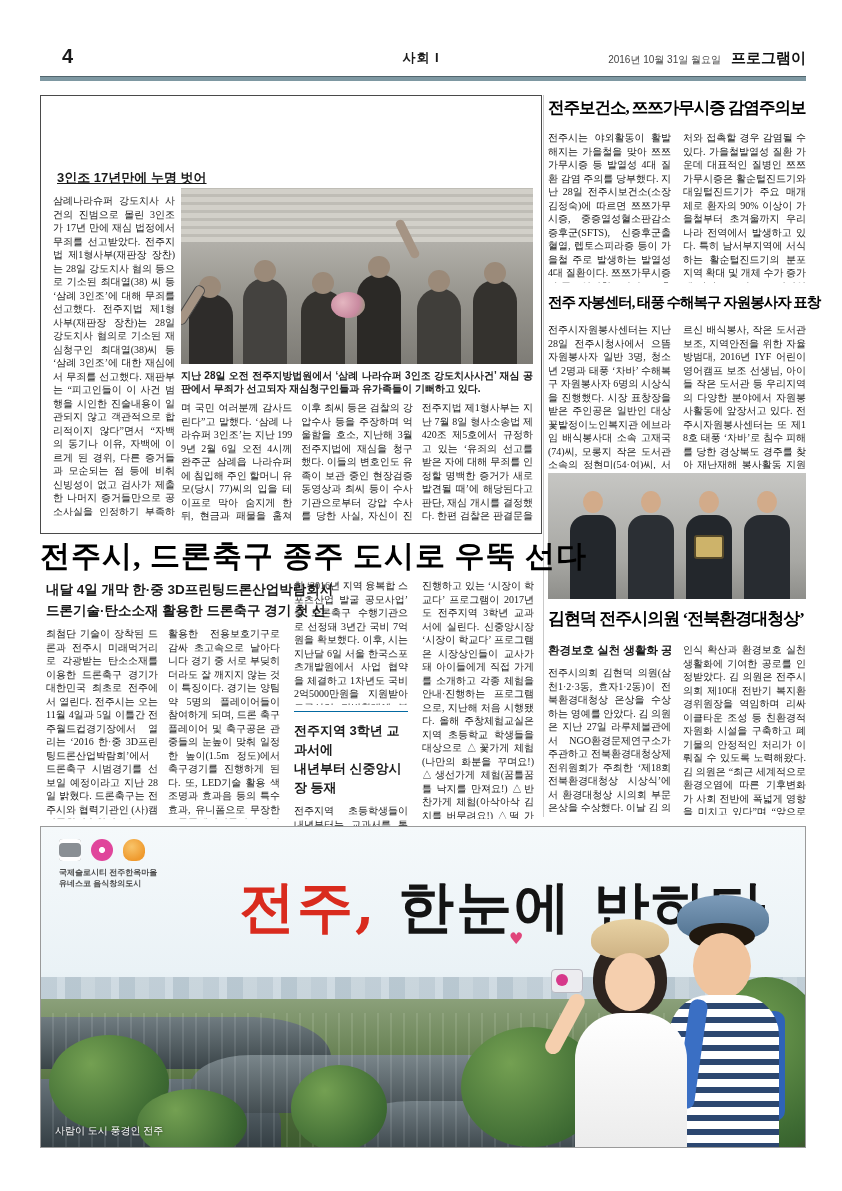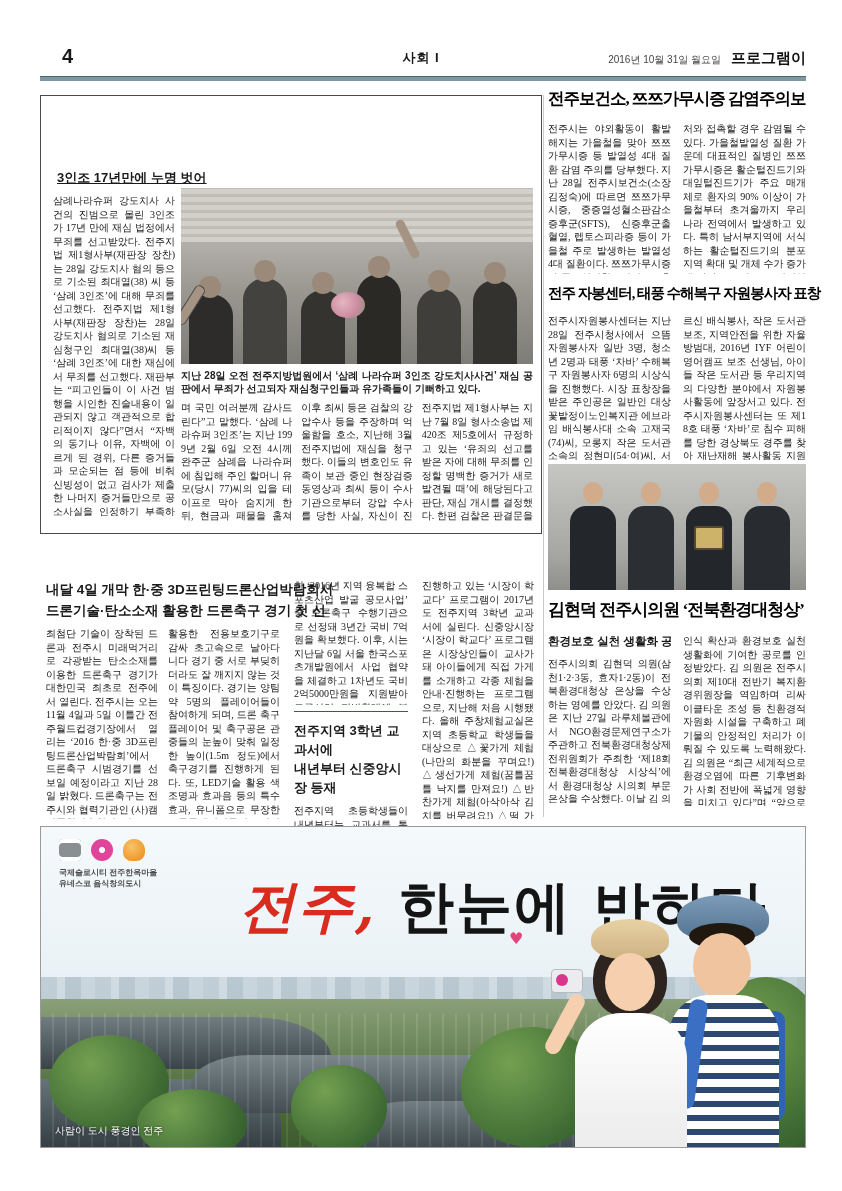--- a/index.html
+++ b/index.html
@@ -39,21 +39,21 @@
   .photo1 .arm{position:absolute;width:9px;height:42px;border-radius:5px;background:#a59484;}
   .photo1 .arm.a1{left:4px;bottom:96px;transform:rotate(32deg);}
   .photo1 .arm.a2{left:222px;bottom:104px;transform:rotate(-26deg);}
   .photo1 .bouquet{position:absolute;left:150px;bottom:46px;width:34px;height:26px;border-radius:50%;
       background:radial-gradient(circle at 35% 40%,#e4b6c0,#c98aa0 60%,#7f9b6d);}
   .a1-cap{left:140px;top:273px;width:352px;font:600 10px/13px "Liberation Sans",sans-serif;color:#222;text-align:justify;}
   .a1-c1{left:12px;top:98px;width:122px;height:322px;}
   .a1-cols{left:140px;top:305px;width:352px;height:122px;display:flex;gap:9px;}
   .a1-cols .bt{flex:1;height:122px;}
   
-  .rail{left:548px;top:86px;width:258px;height:722px;}
+  .rail{left:548px;top:95px;width:258px;height:722px;}
   .r-head1{left:0;top:2px;font:700 16.5px/22px "Liberation Serif",serif;letter-spacing:-1px;white-space:nowrap;color:#000;}
   .r-cols-a{left:0;top:36px;width:258px;height:152px;display:flex;gap:12px;}
   .r-cols-a .bt{flex:1;height:152px;}
   .r-head2{left:0;top:197px;font:700 14.5px/20px "Liberation Serif",serif;letter-spacing:-1px;white-space:nowrap;color:#000;}
   .r-cols-b{left:0;top:228px;width:258px;height:146px;display:flex;gap:12px;}
   .r-cols-b .bt{flex:1;height:146px;}
   .photo2{left:0;top:378px;width:258px;height:126px;background:linear-gradient(#c6c6c3,#a7a7a3 70%,#8e8e8a);overflow:hidden;}
   .photo2 .suit{position:absolute;bottom:0;width:46px;height:84px;border-radius:16px 16px 0 0;background:#23272c;}
   .photo2 .suit:nth-of-type(1){left:22px;}
   .photo2 .suit:nth-of-type(2){left:80px;background:#2b2f34;}
@@ -104,21 +104,21 @@
   .tree.t4{left:660px;top:150px;width:130px;height:180px;}
   .tree.t5{left:96px;top:262px;width:110px;height:70px;}
   .ad-logos{position:absolute;left:18px;top:12px;}
   .logo-row{display:flex;gap:10px;align-items:center;margin-bottom:6px;}
   .logo{width:22px;height:22px;border-radius:4px;}
   .logo.unesco{background:#8a8f94;box-shadow:inset 0 -4px 0 #fff,inset 0 4px 0 #fff;}
   .logo.flower{border-radius:50%;background:radial-gradient(circle at 50% 50%,#ffffff 0 18%,#e0459b 20% 100%);}
   .logo.food{border-radius:50% 50% 40% 40%;background:radial-gradient(circle at 40% 35%,#f8c46a,#ef9a2e 70%);}
   .logo-text{font:700 8px/11px "Liberation Sans",sans-serif;color:#4a4a4a;}
   .ad-slogan{position:absolute;left:198px;top:42px;font:700 56px/74px "DejaVu Serif",serif;letter-spacing:2px;white-space:nowrap;}
-  .ad-slogan .red{color:#d92b1e;font-style:italic;}
+  .ad-slogan .red{color:#d92b1e;}
   .ad-slogan .blk{color:#141414;}
   .ad-heart{position:absolute;left:468px;top:104px;font:16px/16px "DejaVu Sans",sans-serif;color:#e0457b;}
   .couple{position:absolute;right:22px;bottom:0;width:226px;height:252px;}
   .c-part{position:absolute;}
   .w-hat{left:34px;top:24px;width:78px;height:40px;border-radius:50% 50% 40% 40%;background:linear-gradient(#e8d2a4,#cdb183);}
   .w-hair{left:36px;top:44px;width:74px;height:78px;border-radius:50% 50% 44% 44%;background:#2d241f;}
   .w-face{left:48px;top:58px;width:50px;height:58px;border-radius:50%;background:#f5cfae;}
   .w-body{left:18px;top:118px;width:112px;height:134px;border-radius:46px 46px 0 0;background:linear-gradient(#ffffff,#ececec);}
   .w-arm{left:0px;top:96px;width:16px;height:66px;border-radius:8px;background:#f5cfae;transform:rotate(28deg);}
   .camera{left:-6px;top:74px;width:30px;height:22px;border-radius:4px;background:#ececf0;border:1px solid #b9b9c2;}
@@ -207,20 +207,21 @@
         <div class="r-kick">환경보호 실천 생활화 공로</div>
         <div class="bt short">전주시의회 김현덕 의원(삼천1·2·3동, 효자1·2동)이 전북환경대청상 은상을 수상하는 영예를 안았다. 김 의원은 지난 27일 라루체볼관에서 NGO환경문제연구소가 주관하고 전북환경대청상제전위원회가 주최한 ‘제18회 전북환경대청상 시상식’에서 환경대청상 시의회 부문 은상을 수상했다. 이날 김 의원은 투철한 사명감과 봉사정신을 바탕으로 환경보전에 대한</div>
       </div>
       <div class="colwrap">
         <div class="bt">인식 확산과 환경보호 실천 생활화에 기여한 공로를 인정받았다. 김 의원은 전주시의회 제10대 전반기 복지환경위원장을 역임하며 리싸이클타운 조성 등 친환경적 자원화 시설을 구축하고 폐기물의 안정적인 처리가 이뤄질 수 있도록 노력해왔다. 김 의원은 “최근 세계적으로 환경오염에 따른 기후변화가 사회 전반에 폭넓게 영향을 미치고 있다”며 “앞으로도 환경보전 중요성에 대한 인식 확산과 환경보호 활동에도 앞장서겠다”고 밝혔다.  /김철재 기자</div>
       </div>
     </div>
   </div>
 
   <div class="abs dr">
+    <div class="abs dr-head">전주시, 드론축구 종주 도시로 우뚝 선다</div>
     <div class="abs dr-deck d1">내달 4일 개막 한·중 3D프린팅드론산업박람회서</div>
     <div class="abs dr-deck d2">드론기술·탄소소재 활용한 드론축구 경기 첫 선</div>
     <div class="abs dr-c1 bt">최첨단 기술이 장착된 드론과 전주시 미래먹거리로 각광받는 탄소소재를 이용한 드론축구 경기가 대한민국 최초로 전주에서 열린다. 전주시는 오는 11월 4일과 5일 이틀간 전주월드컵경기장에서 열리는 ‘2016 한·중 3D프린팅드론산업박람회’에서 드론축구 시범경기를 선보일 예정이라고 지난 28일 밝혔다. 드론축구는 전주시와 협력기관인 (사)캠틱종합기술원이 최근 드론산업 기술이 급성장하고 널리 보급됨에 따라 드론산업 활성화를 위해 개발된 신개념 스포츠이다. 특히, 전주에서 열리는 이번 시범경기에서는 드론축구공을 탄소소재를</div>
     <div class="abs dr-c2 bt">활용한 전용보호기구로 감싸 초고속으로 날아다니다 경기 중 서로 부딪히더라도 잘 깨지지 않는 것이 특징이다. 경기는 양팀 약 5명의 플레이어들이 참여하게 되며, 드론 축구플레이어 및 축구공은 관중들의 눈높이 맞춰 일정한 높이(1.5m 정도)에서 축구경기를 진행하게 된다. 또, LED기술 활용 색조명과 효과음 등의 특수효과, 유니폼으로 무장한 드론플레이어들이 박진감 넘치는 축구경기를 진행해 행사장을 찾은 관람객과 시민들에게 색다른 즐거움을 선사할 것으로 기대된다. 이에 앞서, 시는 올해 문화체육관광부와 국민체육진흥공단이 공동 주최</div>
     <div class="abs dr-c3">
       <div class="c3top bt">한 ‘2016년 지역 융복합 스포츠산업 발굴 공모사업’ 중 드론축구 수행기관으로 선정돼 3년간 국비 7억원을 확보했다. 이후, 시는 지난달 6일 서울 한국스포츠개발원에서 사업 협약을 체결하고 1차년도 국비 2억5000만원을 지원받아 드론산업 저변확대에 본격 나서게 됐다.  /김철재 기자</div>
       <div class="inset">
         <div class="inset-title">
           <div>전주지역 3학년 교과서에</div>
           <div>내년부터 신중앙시장 등재</div>

